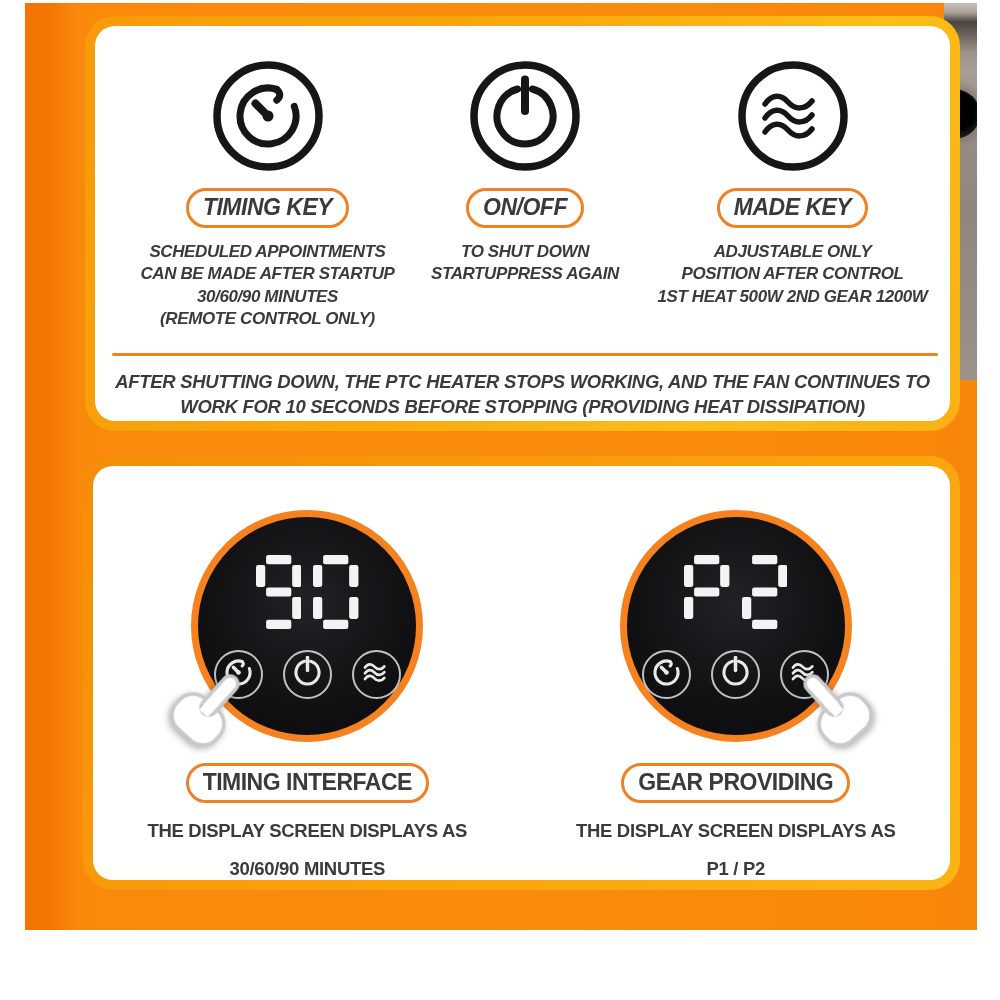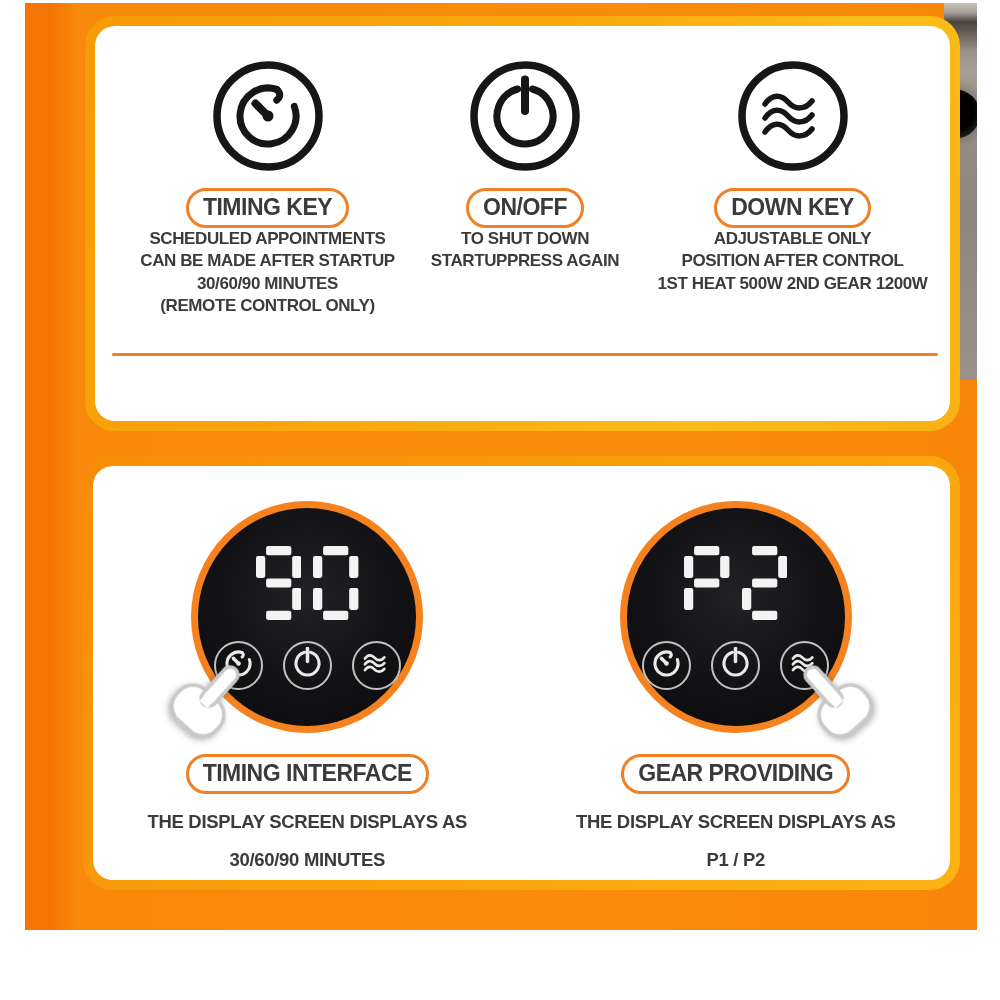--- a/index.html
+++ b/index.html
@@ -12,37 +12,37 @@
       background:linear-gradient(180deg,#c9c1b9 0%,#aaa299 2.5%,#4a443e 5%,#5d564f 7%,#9b9289 13%,
                   #a89f96 18%,#968d84 30%,#8f867d 55%,#948b82 80%,#9b9289 100%);}
   .photo-hole{position:absolute;left:-16px;top:86px;width:52px;height:50px;border-radius:50%;
       background:radial-gradient(circle at 55% 45%,#000 45%,#2e2a26 75%,#554f48 100%);}
   .photo-hole-shadow{position:absolute;left:-20px;top:70px;width:60px;height:80px;border-radius:50%;
       background:radial-gradient(circle,rgba(40,36,32,.55) 0%,rgba(40,36,32,0) 70%);}
   
   .card{position:absolute;box-sizing:border-box;border:10px solid transparent;border-radius:30px;
         background:linear-gradient(#fff,#fff) padding-box,
                    linear-gradient(115deg,#f79b08 0%,#f9a90e 45%,#fcbd18 75%,#f9b013 100%) border-box;}
-  .card-top{left:60px;top:13px;width:875px;height:415px;}
+  .card-top{left:60px;top:13px;width:875px;height:415px;font-style:italic;}
   .card-bottom{left:58px;top:453px;width:877px;height:434px;
         background:linear-gradient(#fff,#fff) padding-box,
                    linear-gradient(135deg,#f68c06 0%,#f89c0a 40%,#fbb414 100%) border-box;}
   
   .features{display:flex;justify-content:center;padding:34px 0 0 25px;}
   .feature{text-align:center;}
   .f1{width:280px;}.f2{width:235px;}.f3{width:300px;}
   .big-icon{width:112px;height:112px;margin:0 auto;display:block;}
   .pill{display:inline-block;margin-top:16px;padding:2px 14px 3px;border:3px solid #f08026;border-radius:20px;
         background:#fff;font-size:23px;font-weight:bold;letter-spacing:-0.5px;color:#3a3a3c;line-height:29px;white-space:nowrap;}
-  .desc{margin-top:0;font-size:17px;font-weight:bold;color:#3b3b3d;line-height:1.32;letter-spacing:-0.4px;}
+  .desc{margin-top:13px;font-size:17px;font-weight:bold;color:#3b3b3d;line-height:1.32;letter-spacing:-0.4px;}
   .divider{position:absolute;left:17px;right:12px;top:327px;height:3px;background:#ef8221;border-radius:2px;}
   .note{position:absolute;left:0;right:0;top:344px;text-align:center;
         font-size:18.5px;font-weight:bold;color:#3b3b3d;line-height:1.35;letter-spacing:-0.3px;}
   
-  .ipanels{display:flex;padding-top:35px;}
+  .ipanels{display:flex;padding-top:44px;}
   .ipanel{flex:1;display:flex;flex-direction:column;align-items:center;}
   .display{position:relative;width:218px;height:218px;border-radius:50%;border:7px solid #f5821f;
            background:radial-gradient(circle at 50% 40%,#222226 0%,#121215 55%,#0a0a0c 100%);}
   .seg-row{position:absolute;top:38px;left:0;right:0;display:flex;justify-content:center;gap:12px;}
   .seg-row svg{height:74px;width:auto;}
   .btn-row{position:absolute;bottom:36px;left:0;right:0;display:flex;justify-content:center;gap:20px;}
   .tbtn{width:45px;height:45px;border:2px solid rgba(232,232,232,.82);border-radius:50%;
         display:flex;align-items:center;justify-content:center;}
   .tbtn svg{width:33px;height:33px;}
   .hand{position:absolute;width:76px;height:84px;filter:drop-shadow(0 3px 3px rgba(40,40,40,.35));}
@@ -97,30 +97,34 @@
           </div>
         </div>
 
         <div class="feature f3">
           <span class="big-icon"><svg viewBox="0 0 112 112" width="100%" height="100%">
                 <circle cx="56" cy="56" r="51" stroke="#161616" stroke-width="7.5" fill="none"></circle>
                 <path d="M28 44 C35 34 44 34 51 42 C58 50 68 50 75 41" stroke="#161616" stroke-width="5.5" fill="none" stroke-linecap="round"></path>
                 <path d="M28 58 C35 48 44 48 51 56 C58 64 68 64 75 55" stroke="#161616" stroke-width="5.5" fill="none" stroke-linecap="round"></path>
                 <path d="M28 72 C35 62 44 62 51 70 C58 78 68 78 75 69" stroke="#161616" stroke-width="5.5" fill="none" stroke-linecap="round"></path>
               </svg></span>
-          <div><span class="pill">DOWN KEY</span></div>
+          <div><span class="pill">MADE KEY</span></div>
           <div class="desc">
             <div>ADJUSTABLE ONLY</div>
             <div>POSITION AFTER CONTROL</div>
             <div>1ST HEAT 500W 2ND GEAR 1200W</div>
           </div>
         </div>
       </div>
 
       <div class="divider"></div>
+      <div class="note">
+        <div>AFTER SHUTTING DOWN, THE PTC HEATER STOPS WORKING, AND THE FAN CONTINUES TO</div>
+        <div>WORK FOR 10 SECONDS BEFORE STOPPING (PROVIDING HEAT DISSIPATION)</div>
+      </div>
     </section>
 
     <section class="card card-bottom">
       <div class="ipanels">
 
         <div class="ipanel">
           <div class="display">
             <div class="seg-row">
                 <svg viewBox="0 0 54 88">
                   <rect x="12" y="0" width="30" height="11" rx="2.5" fill="#f3f3f3"></rect>

